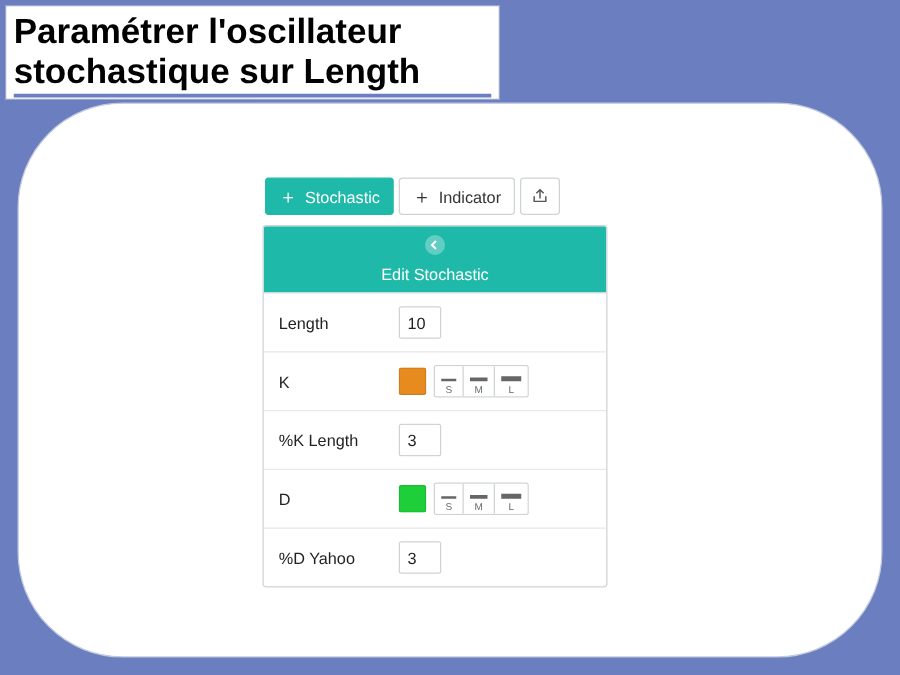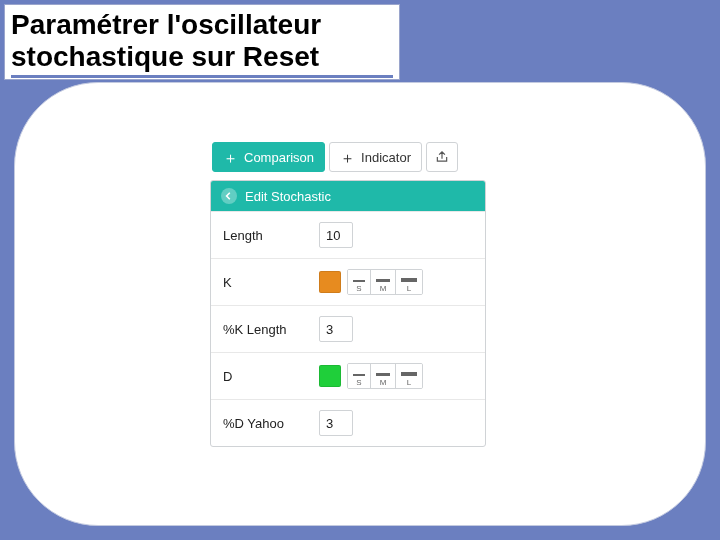--- a/index.html
+++ b/index.html
@@ -84,20 +84,21 @@
     overflow: hidden;
   }
   .panel-header {
     background: #1fb9a9;
     color: #fff;
     font-size: 13px;
     padding: 7px 10px;
     display: flex;
     align-items: center;
     gap: 8px;
+    flex-direction: column;
   }
   .back-arrow {
     width: 16px; height: 16px;
     border-radius: 50%;
     background: rgba(255,255,255,0.3);
     display: flex; align-items: center; justify-content: center;
   }
   .back-arrow svg { width: 8px; height: 8px; stroke: #fff; stroke-width: 2; fill: none; }
   .row {
     display: flex;
@@ -157,31 +158,31 @@
   .seg .s .line { border-top: 2px solid currentColor; width: 12px; }
   .seg .m .line { border-top: 3px solid currentColor; width: 14px; }
   .seg .l .line { border-top: 4px solid currentColor; width: 16px; }
   .seg.k { color: #e78b1f; }
   .seg.d { color: #1fcf3a; }
 </style>
 </head>
 <body>
 
 <div class="title-card">
-  <h1>Paramétrer l'oscillateur stochastique sur Reset</h1>
+  <h1>Paramétrer l'oscillateur stochastique sur Length</h1>
 </div>
 
 <div class="main-panel"></div>
 
 <div class="yahoo-widget">
 
   <div class="toolbar">
     <div class="tbtn primary">
       <span class="plus">＋</span>
-      <span>Comparison</span>
+      <span>Stochastic</span>
     </div>
     <div class="tbtn">
       <span class="plus">＋</span>
       <span>Indicator</span>
     </div>
     <div class="tbtn icon-only">
       <svg class="share-icon" viewBox="0 0 24 24">
         <path d="M4 12v7h16v-7M12 3v12M7 8l5-5 5 5"></path>
       </svg>
     </div>

